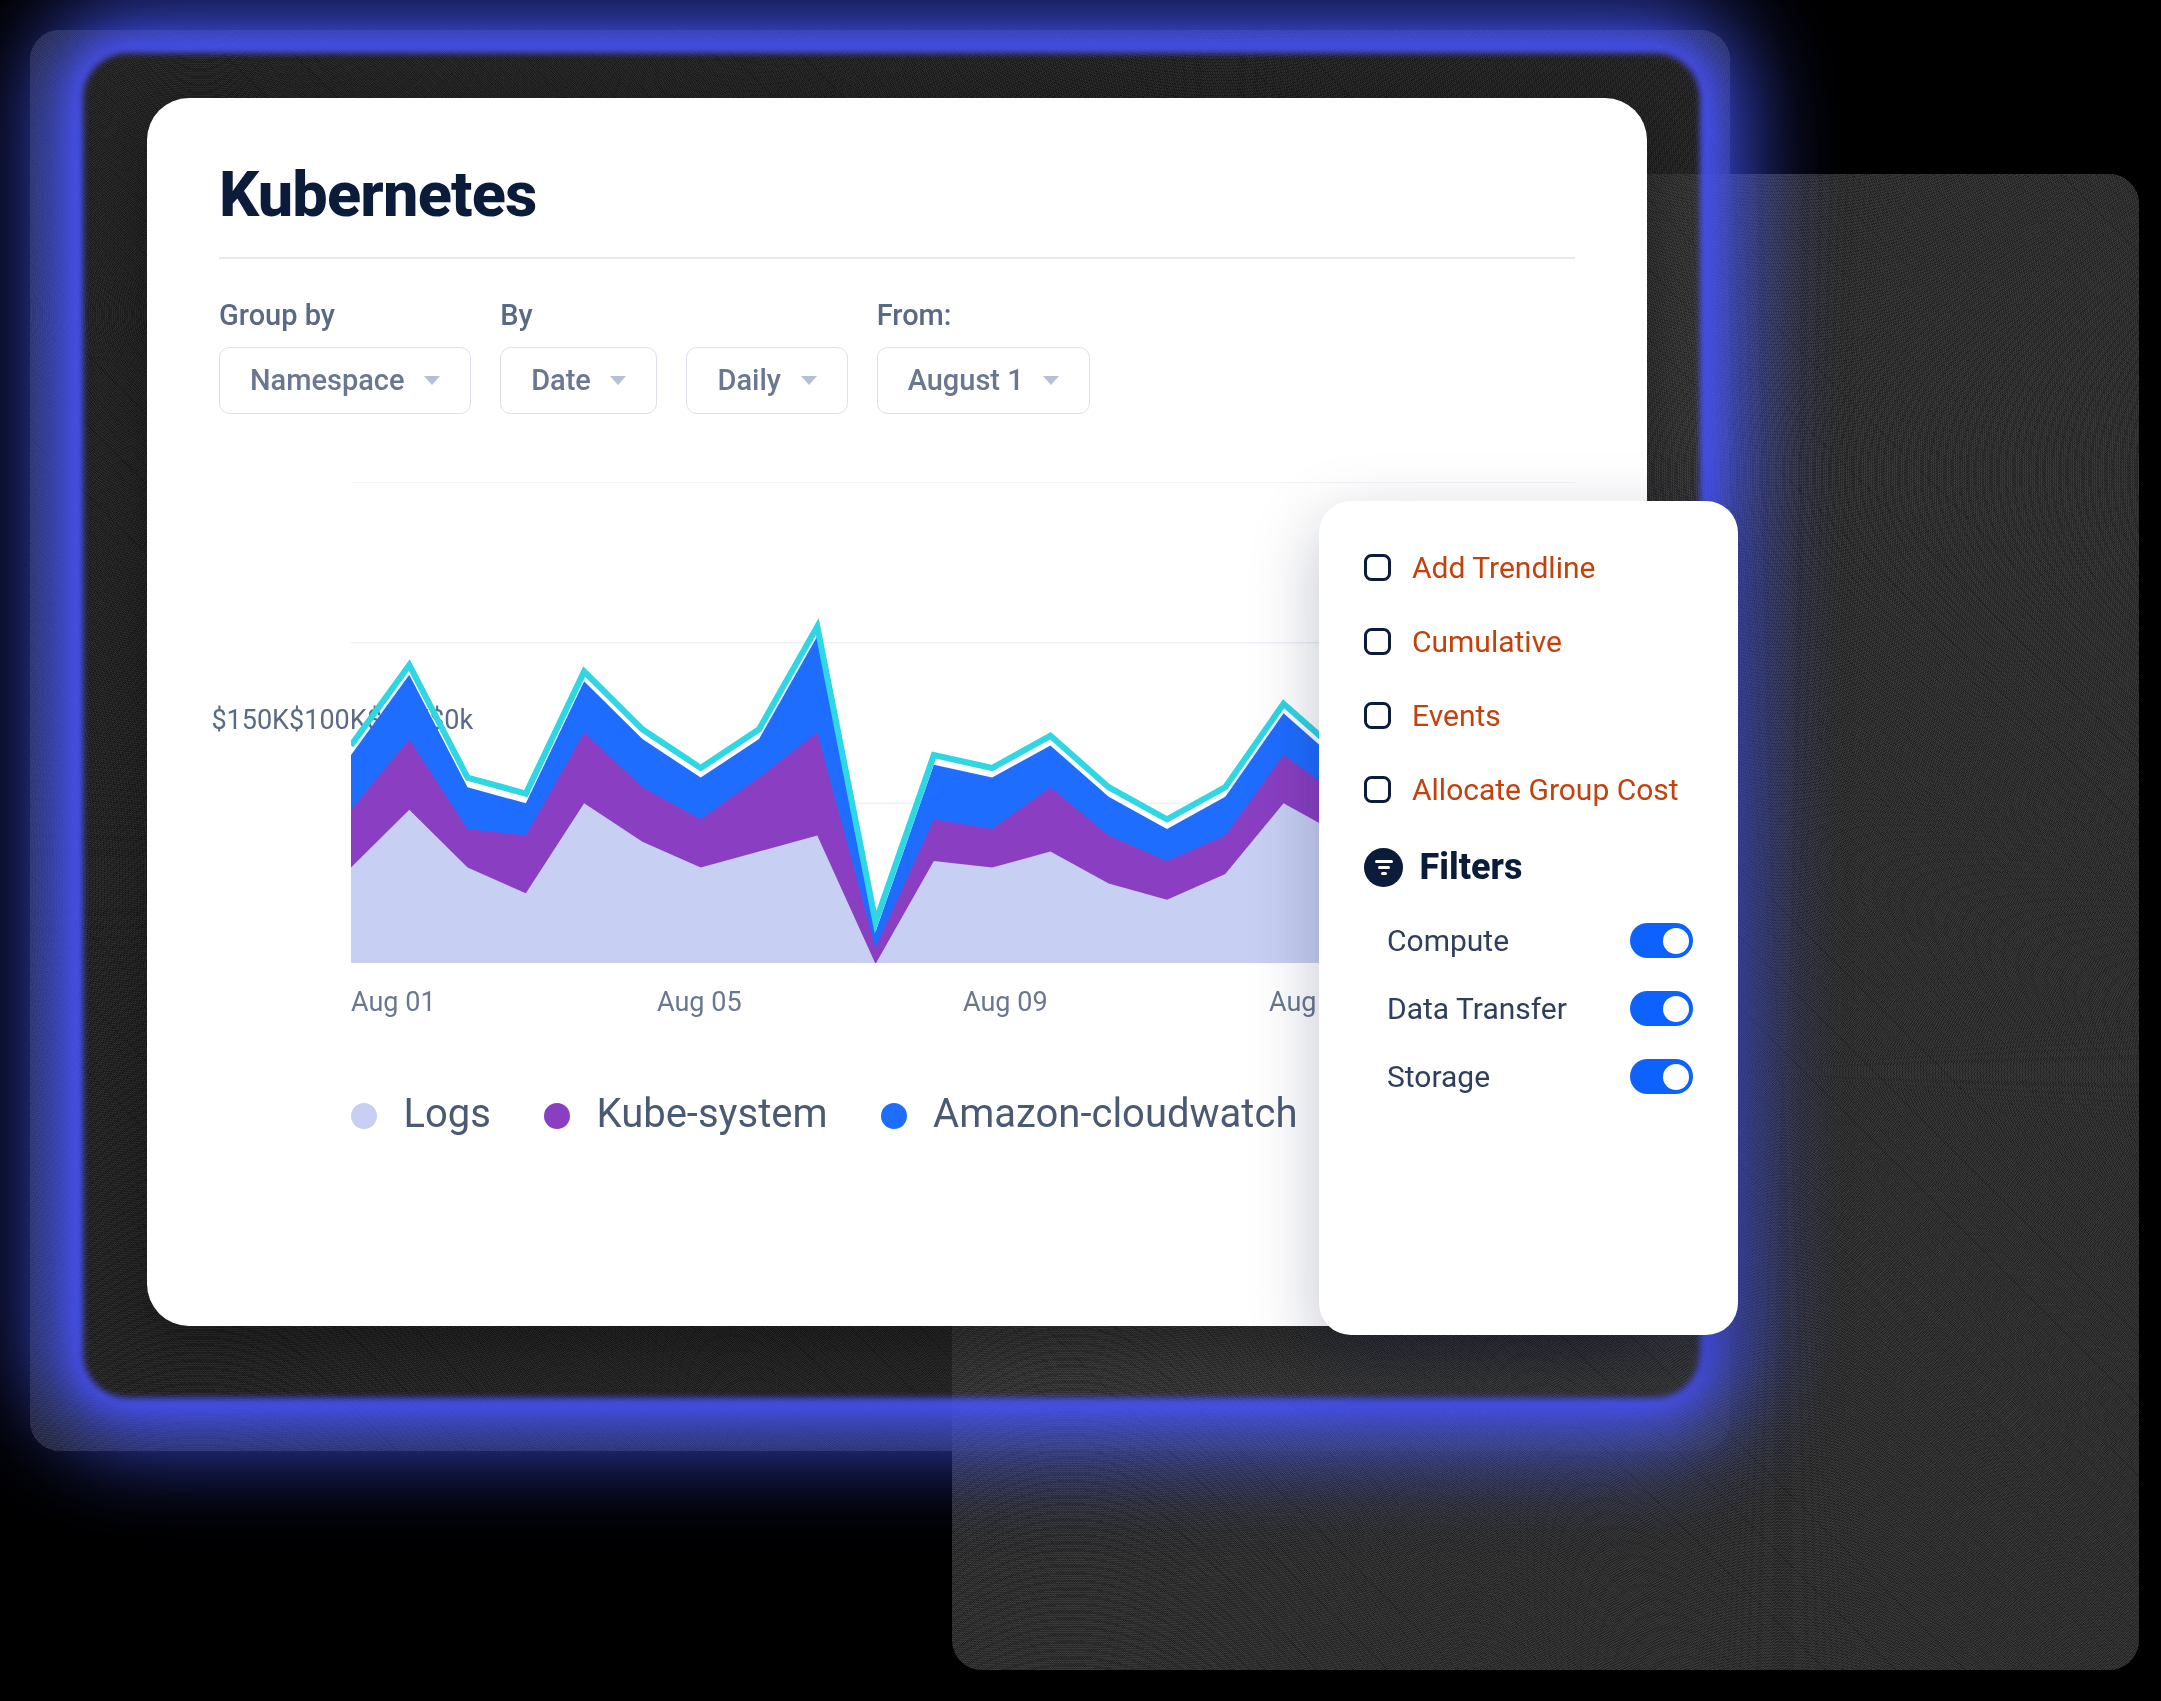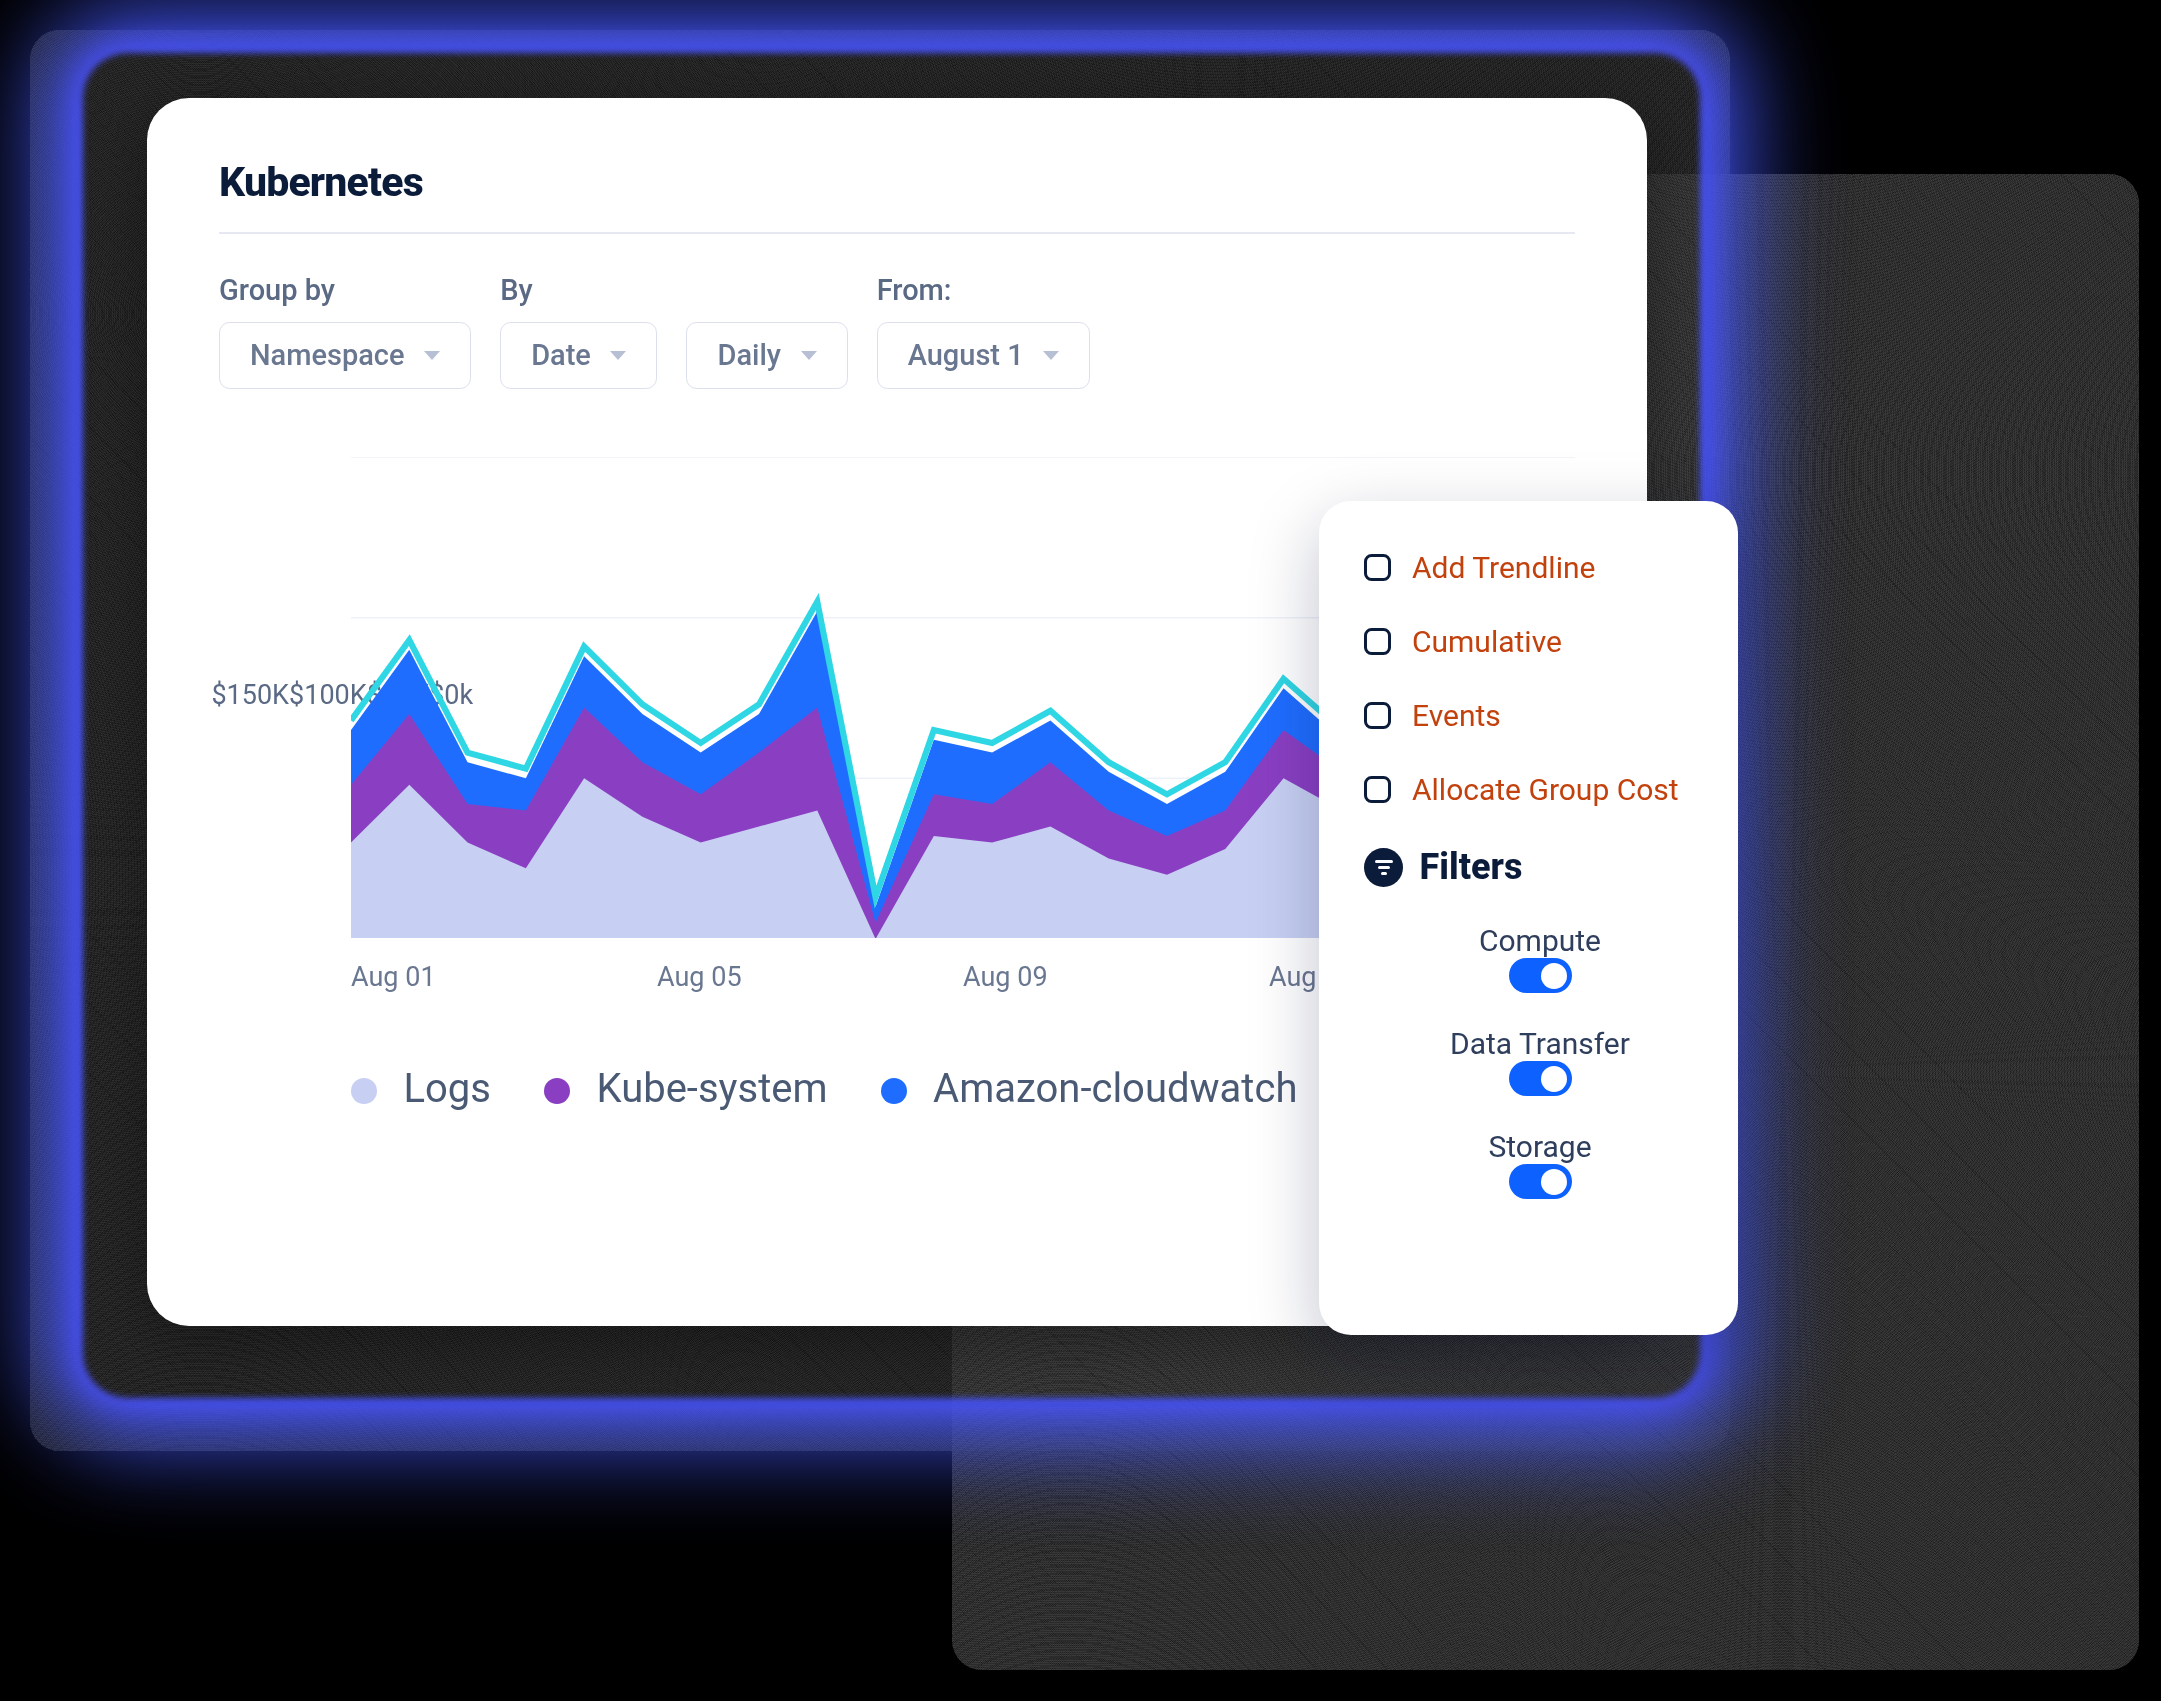--- a/index.html
+++ b/index.html
@@ -50,21 +50,21 @@
     position: absolute;
     top: 98px; left: 147px;
     width: 1500px; height: 1228px;
     background: #fff;
     border-radius: 42px;
     box-shadow: 0 15px 60px rgba(0,0,0,0.35);
     padding: 60px 72px 45px 72px;
   }
 
   .title {
-    font-size: 41px;
+    font-size: 63px;
     font-weight: 800;
     color: #0b1b3a;
     letter-spacing: -0.8px;
   }
   .rule {
     height: 1.5px;
     background: #e6e9f2;
     margin-top: 26px;
     margin-bottom: 39px;
   }
@@ -201,21 +201,20 @@
     color: #0b1b3a;
   }
   .toggle-row {
     display: flex;
     align-items: center;
     justify-content: space-between;
     font-size: 30px;
     color: #2e3e5c;
     margin-bottom: 33px;
     padding-left: 23px;
-    flex-direction: column;
   }
   .toggle {
     width: 63px; height: 35px;
     background: #0d62ff;
     border-radius: 17.4px;
     position: relative;
     cursor: pointer;
   }
   .toggle::after {
     content: "";

